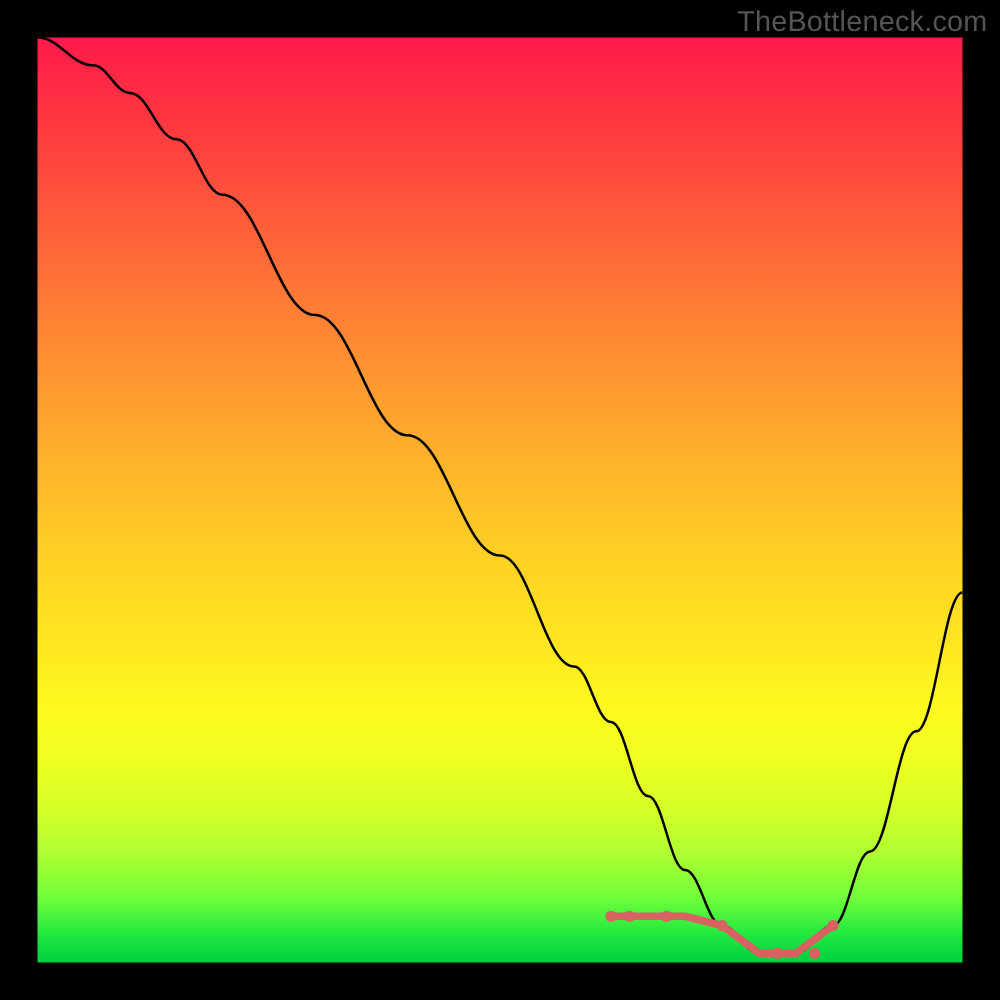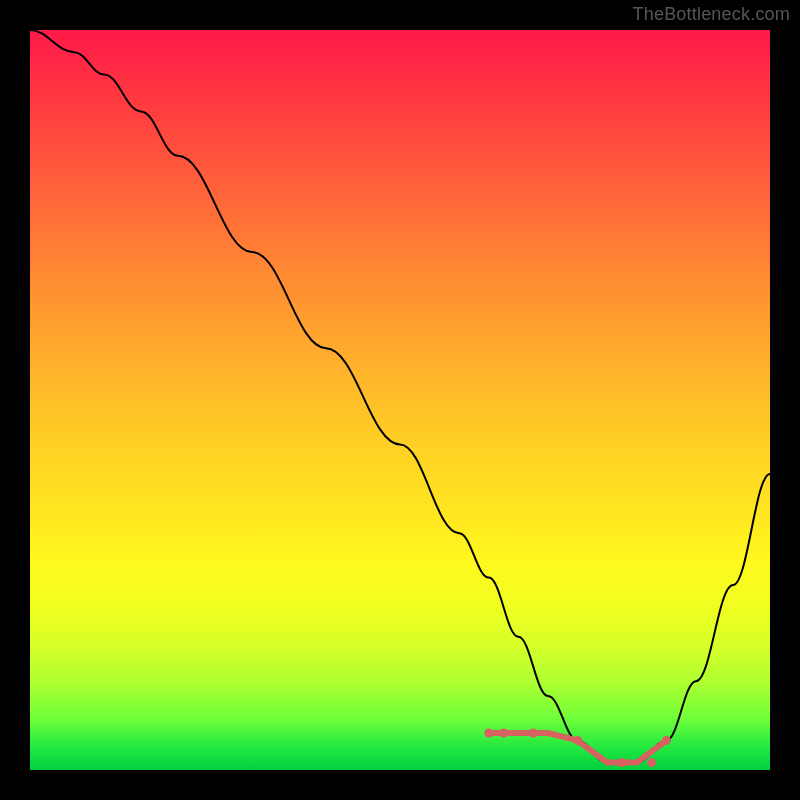--- a/index.html
+++ b/index.html
@@ -9,21 +9,21 @@
     background: #000;
     position: relative;
     font-family: Arial, Helvetica, sans-serif;
     overflow: hidden;
   }
   .watermark {
     position: absolute;
     top: 4px;
     right: 10px;
     color: #555;
-    font-size: 18px;
+    font-size: 23px;
     font-weight: 500;
     z-index: 10;
     letter-spacing: 0.2px;
   }
   .plot-area {
     position: absolute;
     left: 30px;
     top: 30px;
     width: 740px;
     height: 740px;

